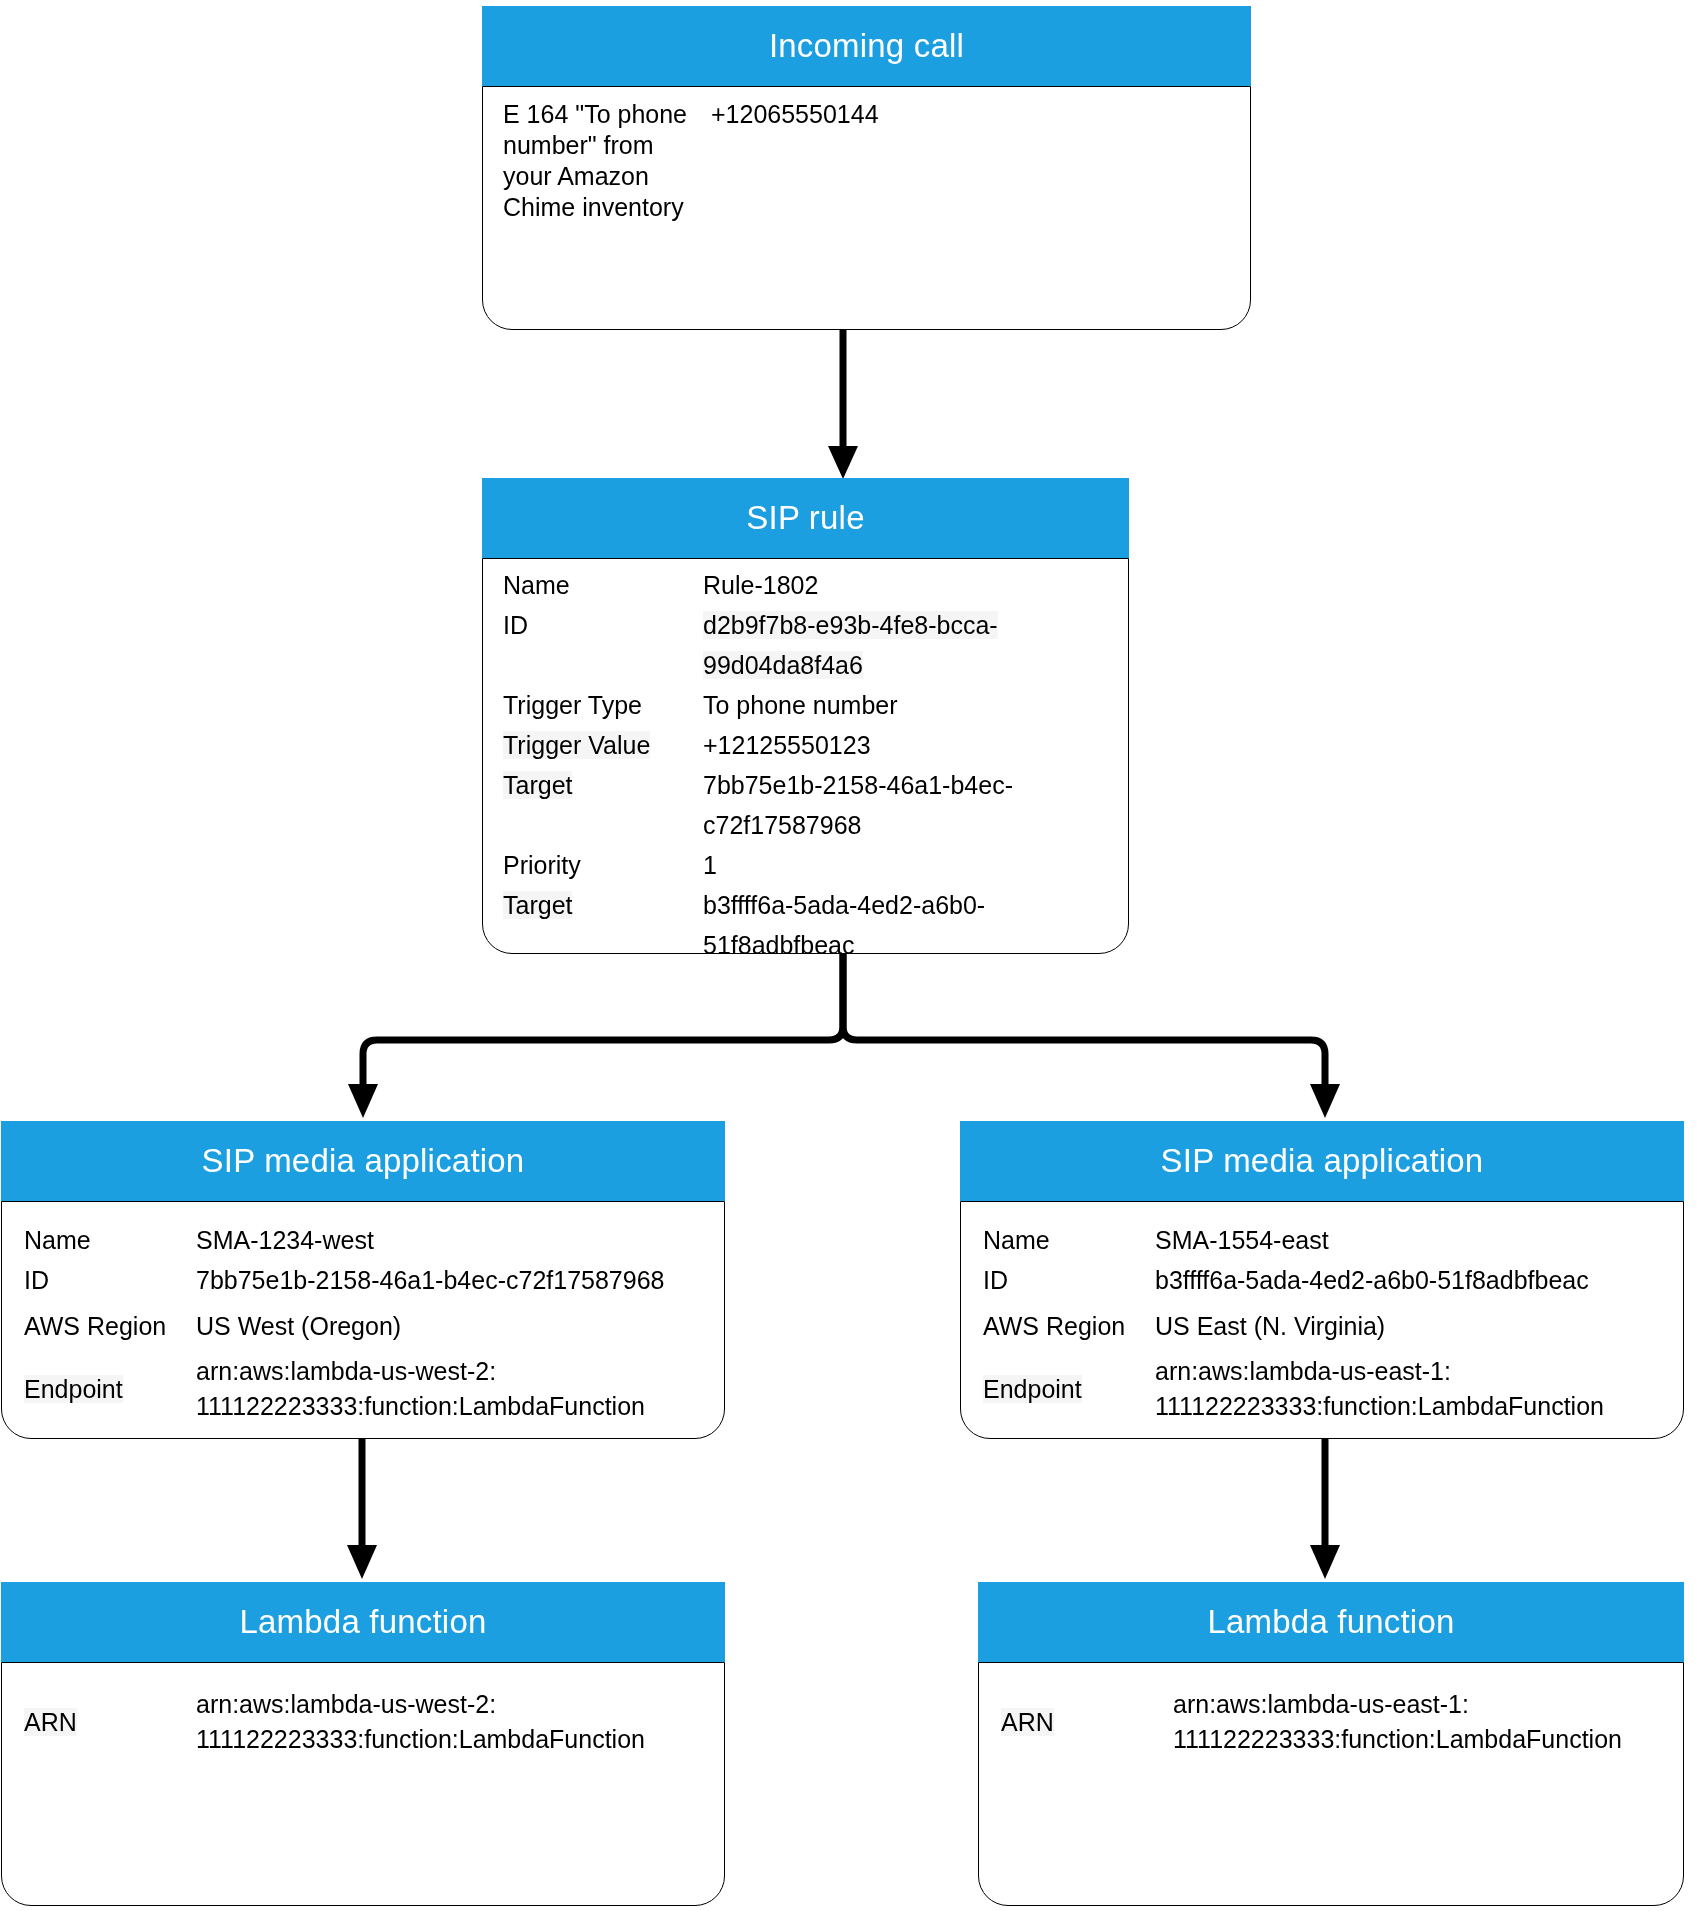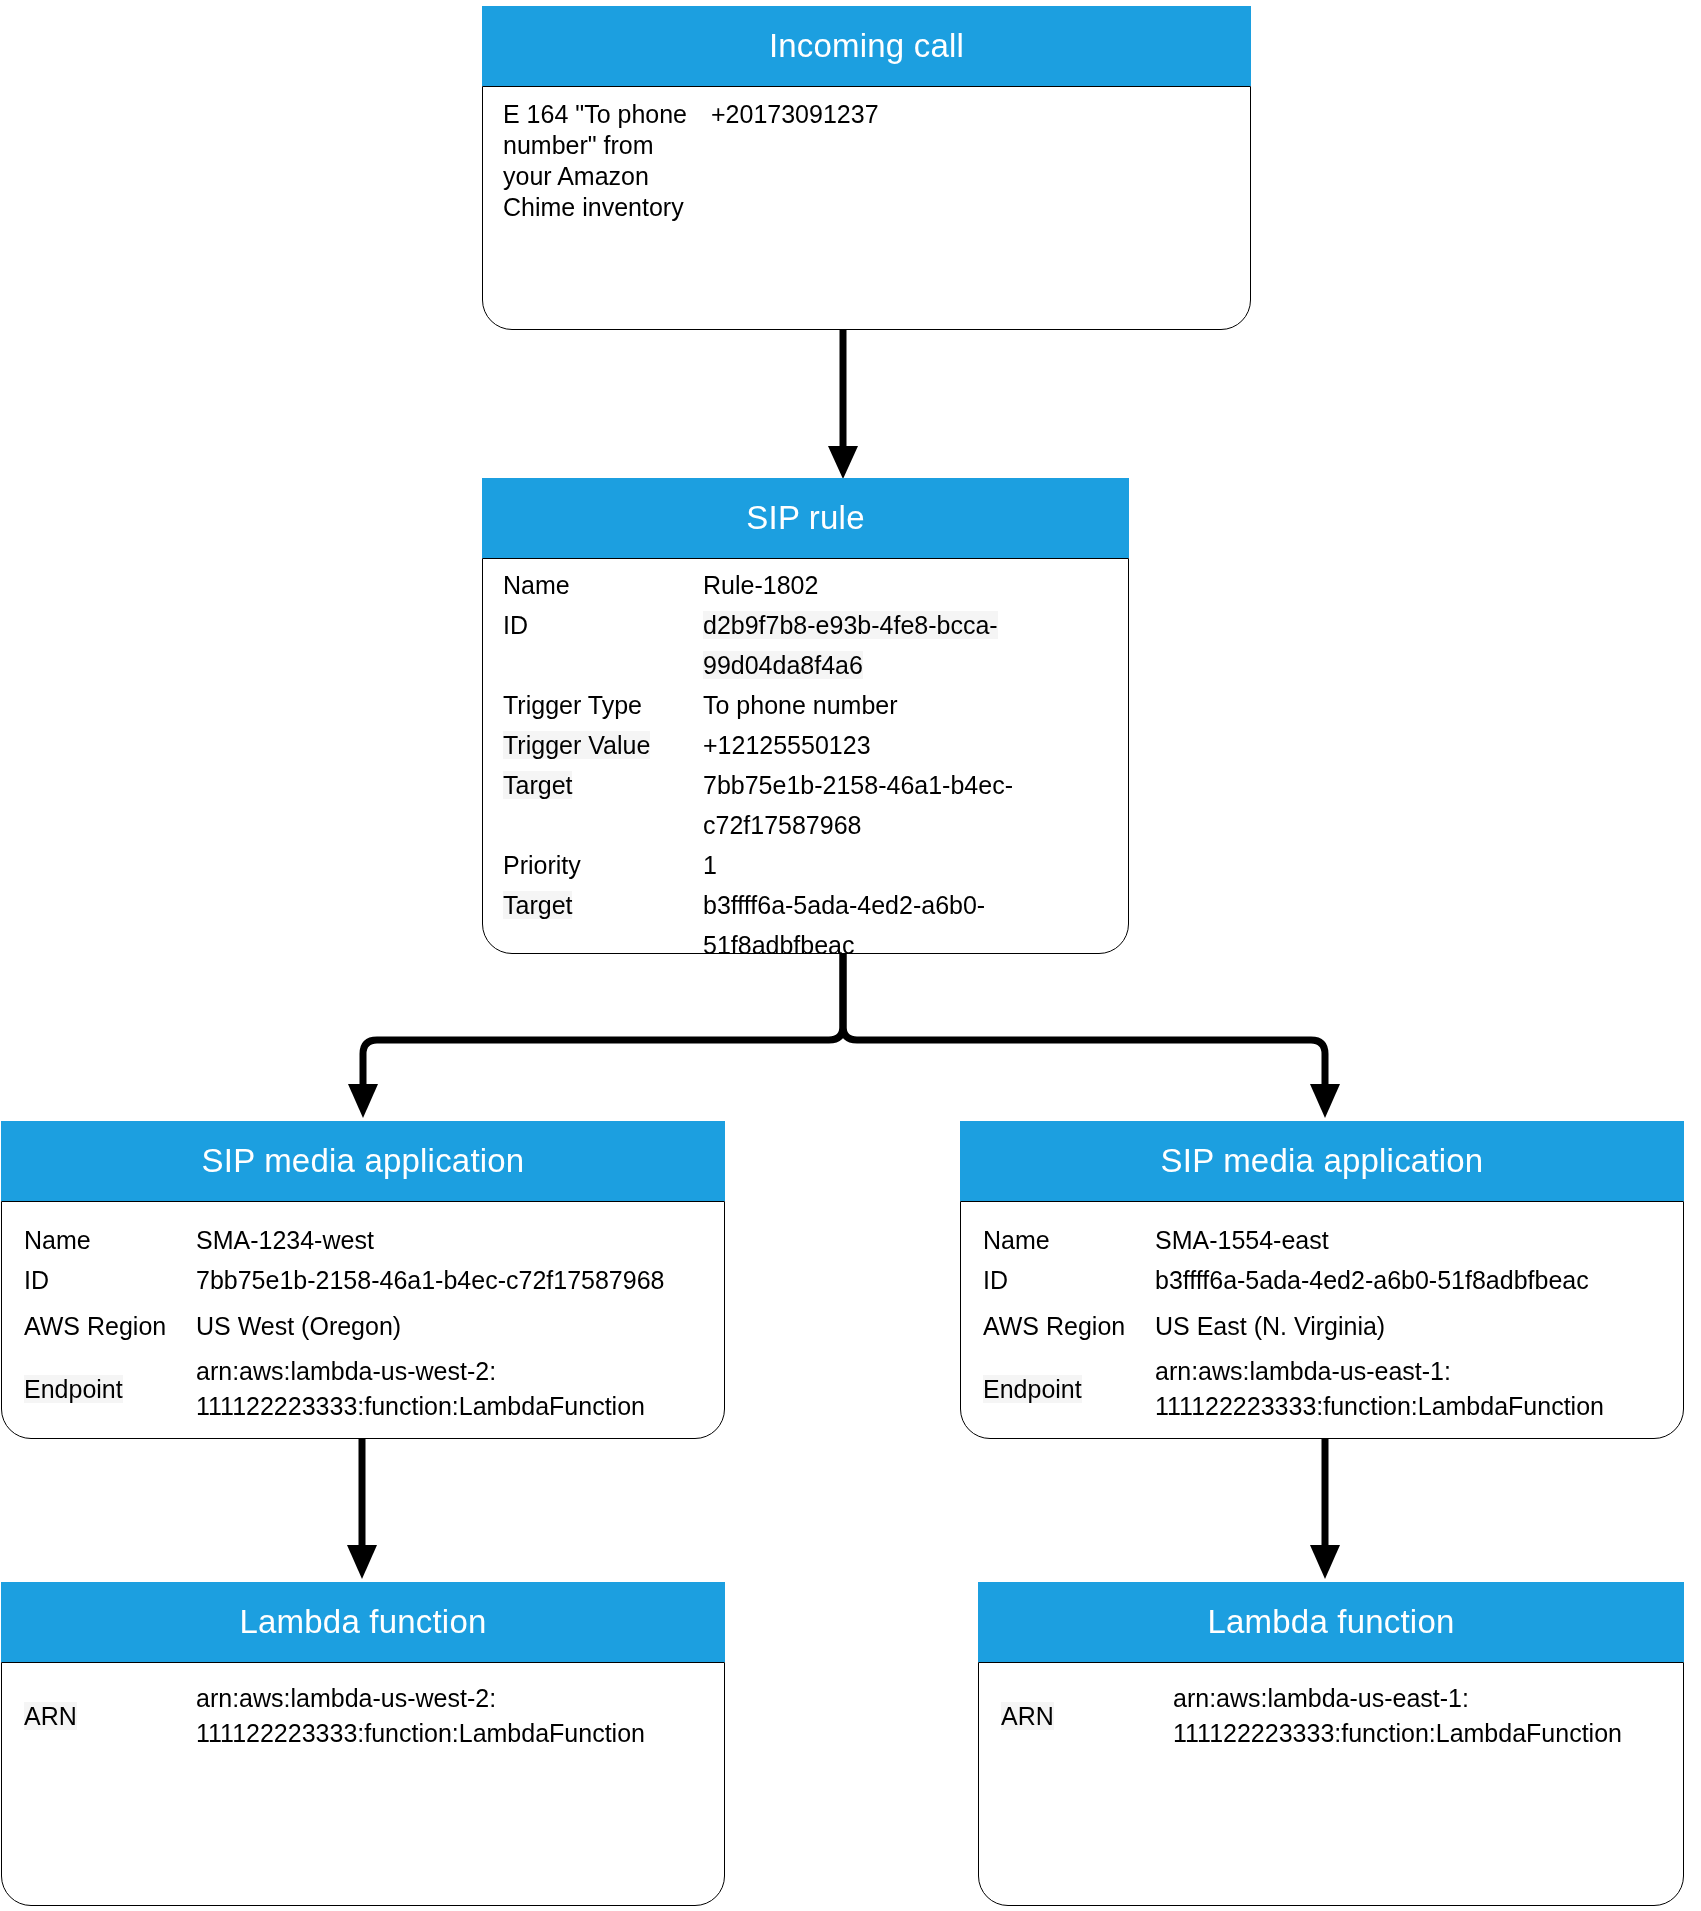--- a/index.html
+++ b/index.html
@@ -51,21 +51,21 @@
   .incoming .row .lbl { flex: 0 0 198px; padding-right: 10px; }
 
   
   .siprule .node-body { padding-top: 6px; }
 
   
   .sma .node-body, .lambda .node-body { padding-top: 18px; padding-left: 22px; }
   .sma .row .lbl, .lambda .row .lbl { flex: 0 0 172px; }
   .row.gap { margin-top: 6px; }
   .row.multiline { align-items: center; line-height: 35px; margin-top: 8px; }
-  .lambda .row.multiline { margin-top: 0; justify-content: space-between; }
+  .lambda .row.multiline { margin-top: 6px; justify-content: space-between; }
 </style>
 </head>
 <body>
 
 <div class="canvas">
 
   <svg class="edges" viewBox="0 0 1701 1911" xmlns="http://www.w3.org/2000/svg">
 
     <g>
       <path d="M843,330 L843,448" stroke="#000" stroke-width="7" fill="none"></path>
@@ -91,21 +91,21 @@
       <path d="M1325,1439 L1325,1547" stroke="#000" stroke-width="7" fill="none"></path>
       <polygon points="1310,1545 1340,1545 1325,1579" fill="#000"></polygon>
     </g>
   </svg>
 
   <div class="node incoming" style="left:482px; top:6px; width:769px; height:324px;">
     <div class="node-header">Incoming call</div>
     <div class="node-body">
       <div class="row">
         <span class="lbl">E 164 "To phone number" from your Amazon Chime inventory</span>
-        <span class="val">+20173091237</span>
+        <span class="val">+12065550144</span>
       </div>
     </div>
   </div>
 
   <div class="node siprule" style="left:482px; top:478px; width:647px; height:476px;">
     <div class="node-header">SIP rule</div>
     <div class="node-body">
       <div class="row">
         <span class="lbl"><span>Name</span></span>
         <span class="val">Rule-1802</span>

